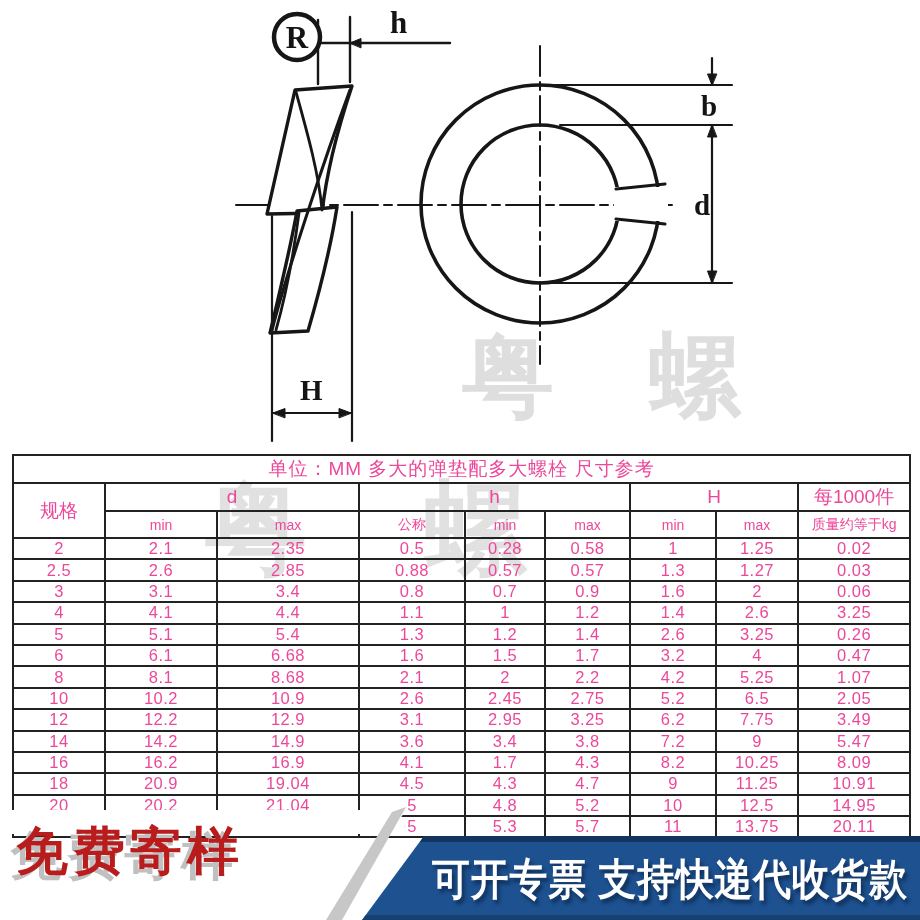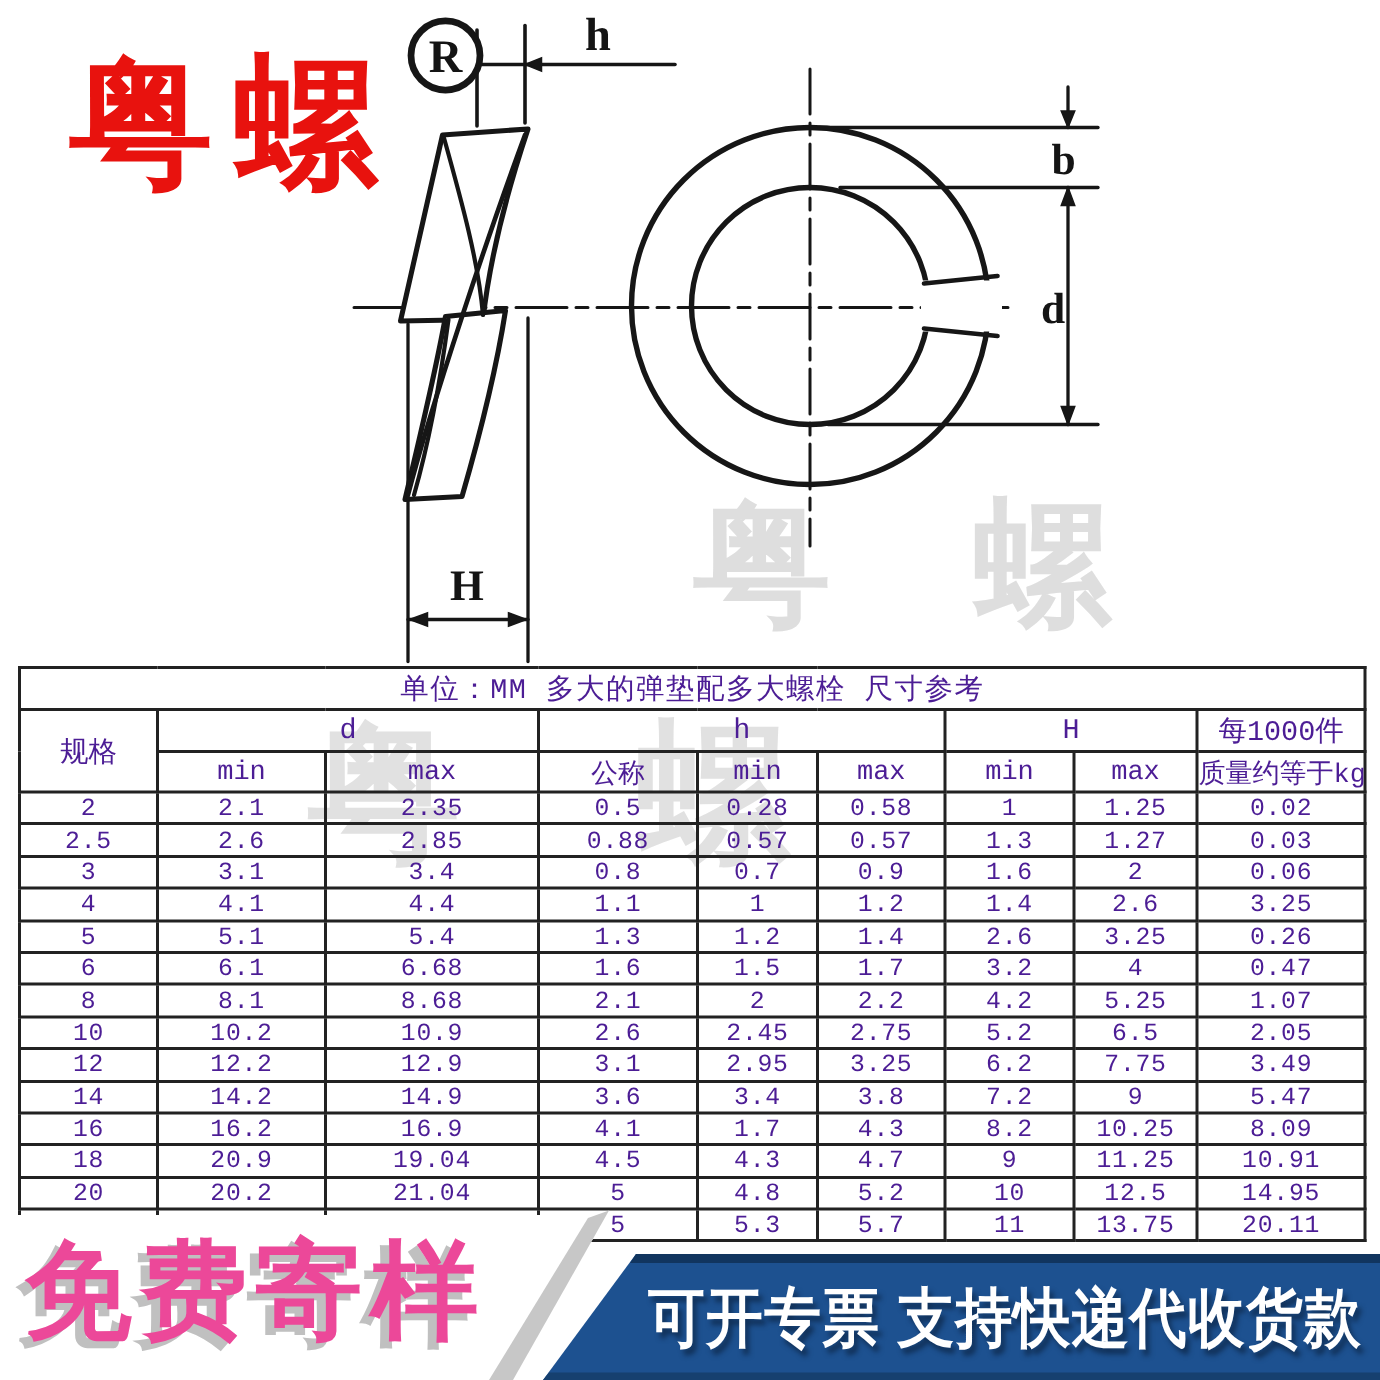--- a/index.html
+++ b/index.html
@@ -18,56 +18,53 @@
   .dimlabel{font-family:"Liberation Serif","DejaVu Serif",serif;font-weight:bold;fill:#141414;}
   .wm-svg{font-family:"Liberation Serif","DejaVu Serif",serif;font-weight:600;}
   
   .tbl-watermark{
     position:absolute;left:205px;top:462px;z-index:1;
     font-family:"Liberation Serif","DejaVu Serif",serif;
     font-size:102px;font-weight:600;letter-spacing:46px;color:#b9b9b9;opacity:.42;
     white-space:nowrap;
   }
   table.spec{
-    position:absolute;left:12px;top:444px;z-index:2;
+    position:absolute;left:12px;top:454px;z-index:2;
     width:897px;border-collapse:collapse;table-layout:fixed;
-    font-family:Liberation Mono, monospace;color:#4c1d95;
+    font-family:Liberation Sans, sans-serif;color:#ec4899;
     background:transparent;
   }
   table.spec td,table.spec th{
     border:2px solid #222;text-align:center;vertical-align:middle;
     padding:0;font-weight:normal;overflow:hidden;white-space:nowrap;
   }
   table.spec .title-row td{height:22px;font-size:19px;letter-spacing:1px;}
   table.spec thead th{font-size:19px;height:25px;}
-  table.spec thead .sub th{font-size:18px;margin-left:44px;}
+  table.spec thead .sub th{font-size:14px;margin-left:44px;}
   table.spec tbody td{height:19.4px;font-size:16.5px;letter-spacing:.5px;}
   
   .banner-svg{position:absolute;left:0;top:0;z-index:5;pointer-events:none;}
   .free-sample{
     position:absolute;left:16px;top:824px;z-index:6;
-    font-size:72px;font-weight:900;letter-spacing:5px;line-height:1.05;
-    color:#ec4899;white-space:nowrap;text-shadow:-6px 5px 0 #c0c0c0;
+    font-size:52px;font-weight:900;letter-spacing:5px;line-height:1.05;
+    color:#b91c1c;white-space:nowrap;text-shadow:-6px 5px 0 #c0c0c0;
   }
   .services{
     position:absolute;left:432px;top:856px;z-index:6;
     font-size:43px;font-weight:900;letter-spacing:1px;line-height:1.1;
     color:#ffffff;white-space:nowrap;
     transform:scaleX(.88);transform-origin:left top;
     text-shadow:3px 4px 4px rgba(8,24,46,.55);
   }
 </style>
 </head>
 <body>
 
 <div class="stage">
 
-  <div class="logo">
-    <span>粤螺</span>
-  </div>
 
   <svg class="diagram" width="920" height="450" viewBox="0 0 920 450">
 
     <text class="wm-svg" x="462" y="408" font-size="92" letter-spacing="36" fill="#d6d6d6" opacity="0.8">粤 螺</text>
 
     <g stroke="#161616" fill="none" stroke-linecap="round">
 
       <path d="M236,205 H672" stroke-width="2" stroke-dasharray="34 6 8 6"></path>
 
       <path d="M267,214 L295,90 L352,86 C339,125 327,168 322,213 Z" fill="#ffffff" stroke-width="3.4" stroke-linejoin="round"></path>

